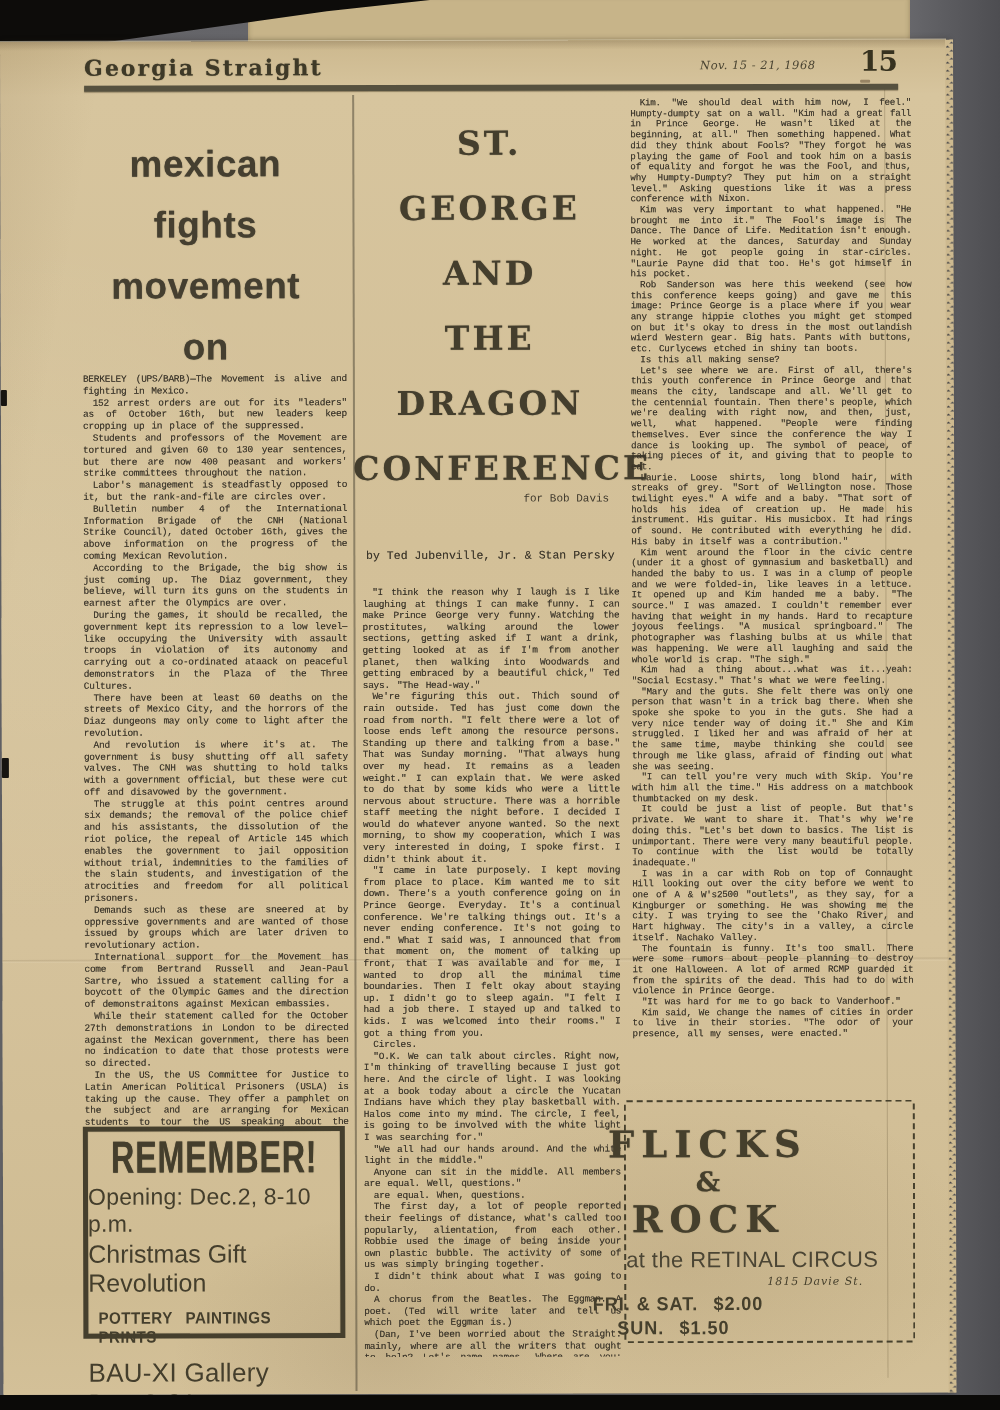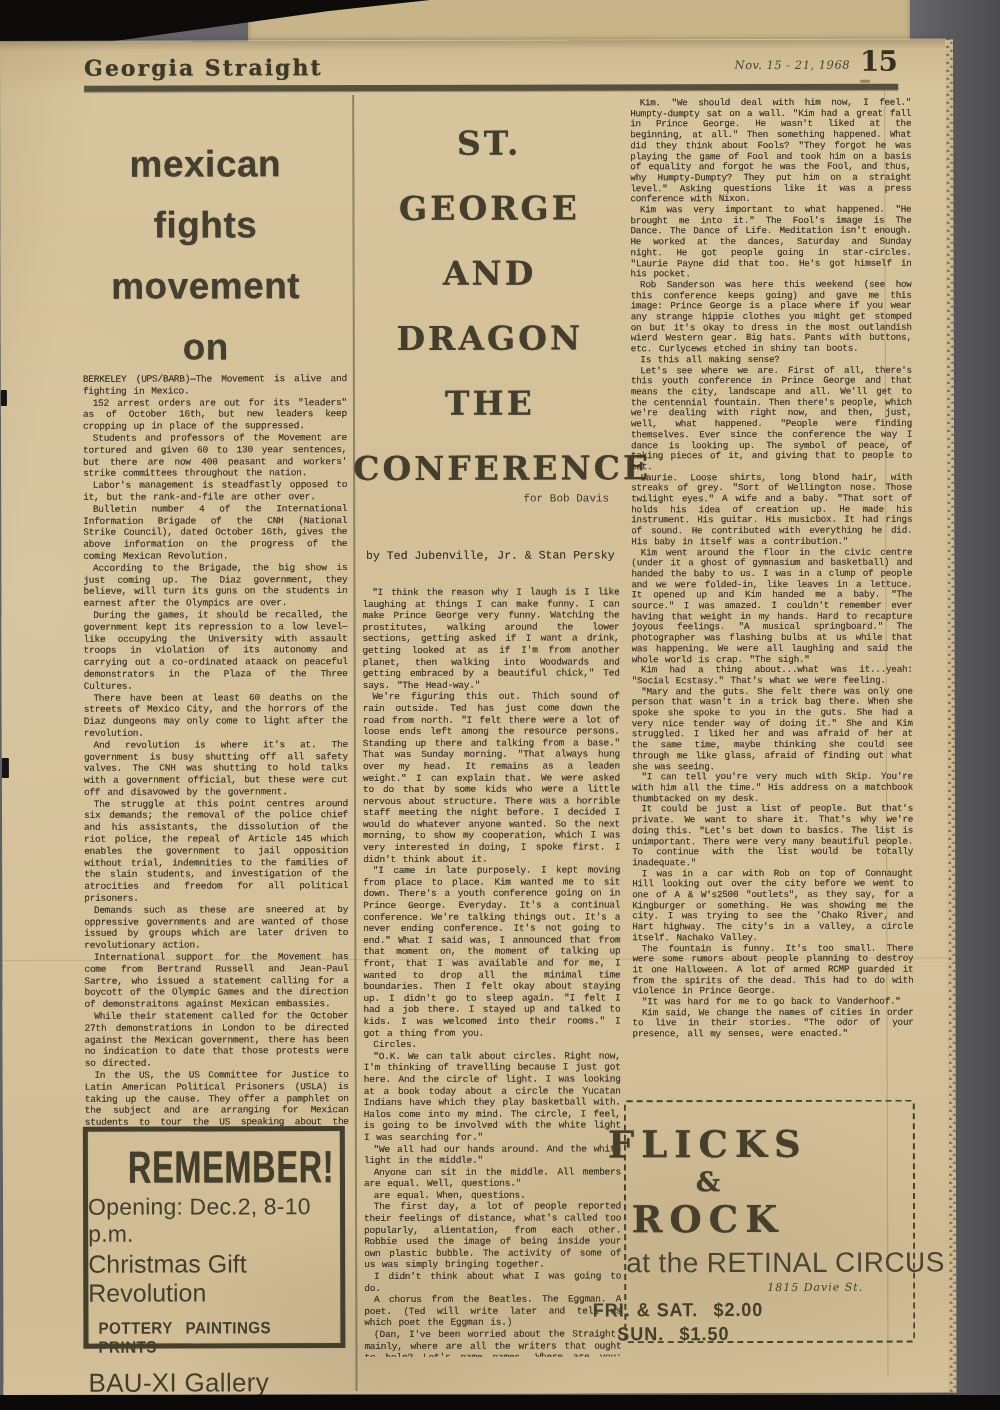--- a/index.html
+++ b/index.html
@@ -36,21 +36,21 @@
   .crease-h{position:absolute;left:0;top:918px;width:100%;height:3px;
     background:linear-gradient(to bottom,rgba(100,80,50,.18),rgba(255,245,220,.18));}
   .speck{position:absolute;background:#161410;border-radius:1px;}
   .s1{left:0;top:348px;width:6px;height:16px;}
   .s2{left:0;top:716px;width:7px;height:20px;}
   .s3{left:860px;top:40px;width:10px;height:3px;background:rgba(90,70,45,.5);}
 
   
   .masthead{position:absolute;left:84px;top:13px;font-family:"DejaVu Serif",serif;font-weight:bold;
     font-size:22px;letter-spacing:2px;color:#3e3927;text-shadow:0 0 1px rgba(62,57,39,.75);}
-  .issue-date{position:absolute;left:700px;top:18px;width:150px;text-align:right;
+  .issue-date{position:absolute;left:700px;top:18px;width:150px;text-align:left;
     font-family:"DejaVu Serif",serif;font-style:italic;font-size:11.5px;letter-spacing:.5px;color:#4a4432;}
   .page-number{position:absolute;left:860px;top:5px;font-family:"DejaVu Serif",serif;font-weight:bold;
     font-size:28px;color:#37321f;letter-spacing:-1px;}
   .header-rule{position:absolute;left:84px;top:44px;width:814px;height:6px;background:#56513f;
     box-shadow:0 1px 1px rgba(60,50,30,.45);}
   .col-divider{position:absolute;left:352px;top:54px;width:2px;height:1296px;background:rgba(72,65,49,.5);}
 
   
   .body{position:absolute;overflow:hidden;font-family:"Liberation Mono","DejaVu Sans Mono",monospace;
     color:var(--ink,#3b352a);text-shadow:0 0 .6px rgba(59,53,42,.6);
@@ -72,39 +72,39 @@
     letter-spacing:3px;color:#443e2d;text-shadow:0 0 1px rgba(68,62,45,.65);}
   .slab-line{white-space:nowrap;}
   .dedication{position:absolute;left:368px;top:452px;width:240px;text-align:right;
     font-family:"Liberation Mono","DejaVu Sans Mono",monospace;font-size:11px;color:#3e382c;}
   .byline{position:absolute;left:352px;top:508px;width:274px;text-align:center;
     font-family:"Liberation Mono","DejaVu Sans Mono",monospace;font-size:11.5px;color:#3d372b;
     text-shadow:0 0 .6px rgba(61,55,43,.6);}
 
   
   .remember-ad{position:absolute;left:80px;top:1085px;width:252px;height:200px;
-    border:5px solid #453f2d;display:flex;flex-direction:column;align-items:flex-start;
-    color:#443e2c;padding-top:12px;box-shadow:0 0 1px rgba(69,63,45,.6) inset;}
+    border:5px solid #453f2d;display:flex;flex-direction:column;align-items:center;
+    color:#443e2c;padding-top:2px;box-shadow:0 0 1px rgba(69,63,45,.6) inset;}
   .rem-title{font-size:45px;font-weight:bold;line-height:1.05;transform:scaleX(.72);
     letter-spacing:1px;text-shadow:0 0 1px rgba(68,62,44,.8);}
   .rem-opening{font-size:23px;margin-top:3px;letter-spacing:.2px;font-weight:400;}
   .rem-event{font-size:25px;margin-top:2px;font-weight:400;}
   .rem-categories{font-size:16.5px;font-weight:bold;margin-top:11px;word-spacing:9px;
     letter-spacing:.5px;transform:scaleX(.92);}
   .rem-gallery{font-size:26px;margin-top:11px;font-weight:400;letter-spacing:.3px;}
 
   
   .flicks-ad{position:absolute;left:621px;top:1060px;width:287px;height:239px;
     border:2.5px dashed #47412d;border-radius:3px;display:flex;flex-direction:column;
     align-items:flex-start;color:#453f2c;}
   .flicks-titles{transform:translateX(-18px);text-align:center;margin-top:24px;
     font-family:"DejaVu Serif",serif;font-weight:bold;text-shadow:0 0 1px rgba(69,63,44,.7);}
   .flicks-big{font-size:37px;line-height:1;letter-spacing:7px;}
   .flicks-amp{font-size:27px;line-height:1.2;margin:3px 0;}
-  .flicks-venue{font-size:28px;margin-top:9px;letter-spacing:.4px;white-space:nowrap;
+  .flicks-venue{font-size:22px;margin-top:9px;letter-spacing:.4px;white-space:nowrap;
     font-weight:400;color:#4b4534;}
   .flicks-addr{font-family:"DejaVu Serif",serif;font-style:italic;font-size:11px;
     align-self:flex-end;margin:2px 50px 0 0;letter-spacing:1px;}
   .flicks-price{font-size:19px;font-weight:bold;letter-spacing:1px;display:flex;gap:16px;
     transform-origin:center;}
   .p1{margin-top:5px;transform:translateX(-38px) scaleX(.95);}
   .p2{margin-top:2px;transform:translateX(-12px) scaleX(.95);}
 </style>
 </head>
 <body>
@@ -130,39 +130,39 @@
     <section class="left-headline">
         <div class="hl-line">mexican</div>
         <div class="hl-line">fights</div>
         <div class="hl-line">movement</div>
         <div class="hl-line">on</div>
       </section>
     <section class="body left-body no-first-indent">
         <p>BERKELEY (UPS/BARB)—The Movement is alive and fighting in Mexico.</p>
         <p>152 arrest orders are out for its "leaders" as of October 16th, but new leaders keep cropping up in place of the suppressed.</p>
         <p>Students and professors of the Movement are tortured and given 60 to 130 year sentences, but there are now 400 peasant and workers' strike committees throughout the nation.</p>
-        <p>Labor's management is steadfastly opposed to it, but the rank-and-file are other over.</p>
+        <p>Labor's management is steadfastly opposed to it, but the rank-and-file are circles over.</p>
         <p>Bulletin number 4 of the International Information Brigade of the CNH (National Strike Council), dated October 16th, gives the above information on the progress of the coming Mexican Revolution.</p>
         <p>According to the Brigade, the big show is just coming up. The Diaz government, they believe, will turn its guns on the students in earnest after the Olympics are over.</p>
         <p>During the games, it should be recalled, the government kept its repression to a low level—like occupying the University with assault troops in violation of its autonomy and carrying out a co-ordinated ataack on peaceful demonstrators in the Plaza of the Three Cultures.</p>
         <p>There have been at least 60 deaths on the streets of Mexico City, and the horrors of the Diaz dungeons may only come to light after the revolution.</p>
         <p>And revolution is where it's at. The government is busy shutting off all safety valves. The CNH was shutting to hold talks with a government official, but these were cut off and disavowed by the government.</p>
         <p>The struggle at this point centres around six demands; the removal of the police chief and his assistants, the dissolution of the riot police, the repeal of Article 145 which enables the government to jail opposition without trial, indemnities to the families of the slain students, and investigation of the atrocities and freedom for all political prisoners.</p>
         <p>Demands such as these are sneered at by oppressive governments and are wanted of those issued by groups which are later driven to revolutionary action.</p>
         <p>International support for the Movement has come from Bertrand Russell and Jean-Paul Sartre, who issued a statement calling for a boycott of the Olympic Games and the direction of demonstraitons against Mexican embassies.</p>
         <p>While their statement called for the October 27th demonstrations in London to be directed against the Mexican government, there has been no indication to date that those protests were so directed.</p>
         <p>In the US, the US Committee for Justice to Latin American Political Prisoners (USLA) is taking up the cause. They offer a pamphlet on the subject and are arranging for Mexican students to tour the US speaking about the movement. USLA is also planning teach-ins on various campuses.</p>
       </section>
 
     <section class="center-headline">
         <div class="slab-line">ST.</div>
         <div class="slab-line">GEORGE</div>
         <div class="slab-line">AND</div>
+        <div class="slab-line">THE</div>
         <div class="slab-line">DRAGON</div>
-        <div class="slab-line">THE</div>
         <div class="slab-line">CONFERENCE</div>
       </section>
     <div class="dedication">for Bob Davis</div>
     <div class="byline">by Ted Jubenville, Jr. &amp; Stan Persky</div>
     <section class="body center-body">
         <p>"I think the reason why I laugh is I like laughing at things I can make funny. I can make Prince George very funny. Watching the prostitutes, walking around the lower sections, getting asked if I want a drink, getting looked at as if I'm from another planet, then walking into Woodwards and getting embraced by a beautiful chick," Ted says. "The Head-way."</p>
         <p>We're figuring this out. Thich sound of rain outside. Ted has just come down the road from north. "I felt there were a lot of loose ends left among the resource persons. Standing up there and talking from a base." That was Sunday morning. "That always hung over my head. It remains as a leaden weight." I can explain that. We were asked to do that by some kids who were a little nervous about structure. There was a horrible staff meeting the night before. I decided I would do whatever anyone wanted. So the next morning, to show my cooperation, which I was very interested in doing, I spoke first. I didn't think about it.</p>
         <p>"I came in late purposely. I kept moving from place to place. Kim wanted me to sit down. There's a youth conference going on in Prince George. Everyday. It's a continual conference. We're talking things out. It's a never ending conference. It's not going to end." What I said was, I announced that from that moment on, the moment of talking up front, that I was available and for me, I wanted to drop all the minimal time boundaries. Then I felt okay about staying up. I didn't go to sleep again. "I felt I had a job there. I stayed up and talked to kids. I was welcomed into their rooms." I got a thing from you.</p>
         <p>Circles.</p>
         <p>"O.K. We can talk about circles. Right now, I'm thinking of travelling because I just got here. And the circle of light. I was looking at a book today about a circle the Yucatan Indians have which they play basketball with. Halos come into my mind. The circle, I feel, is going to be involved with the white light I was searching for."</p>

